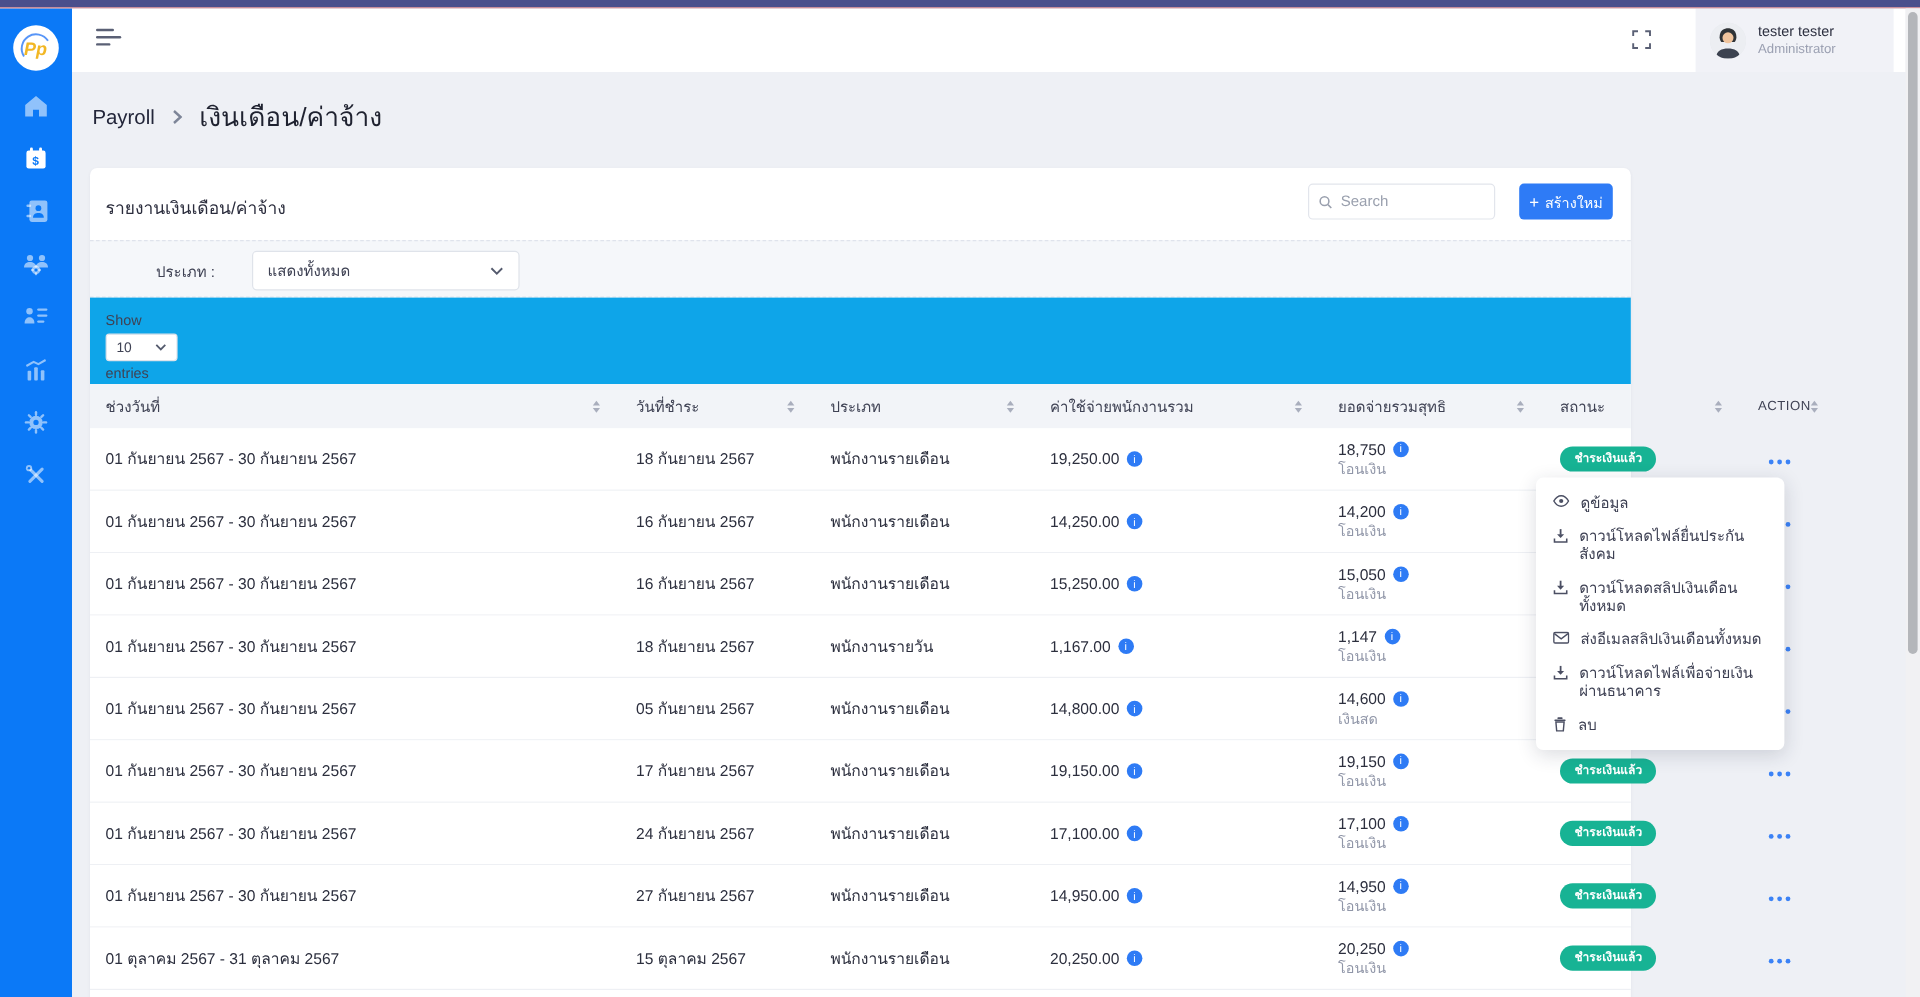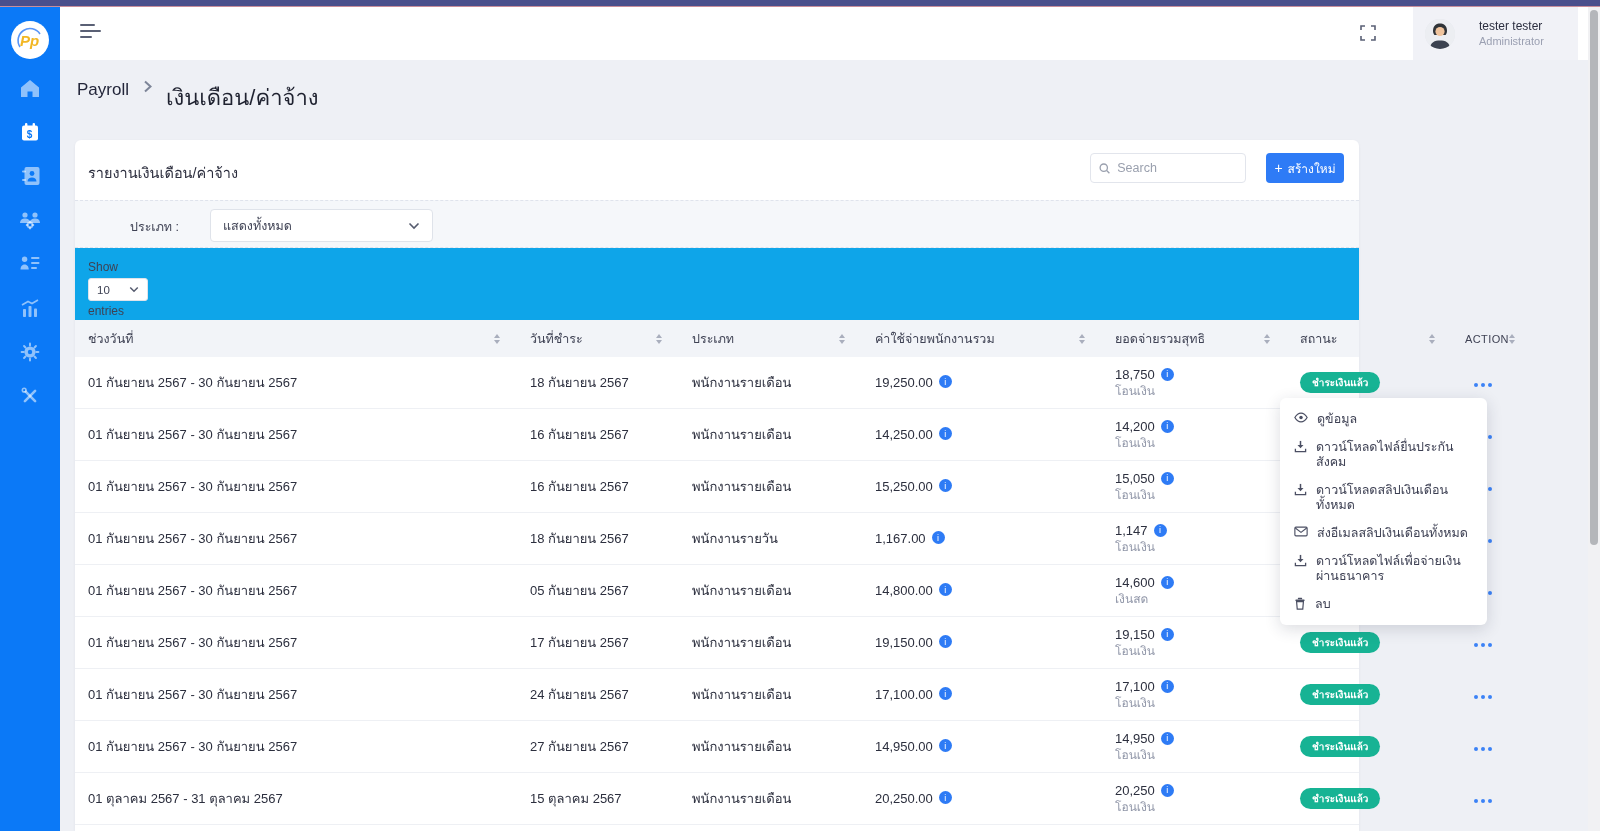--- a/index.html
+++ b/index.html
@@ -23,27 +23,27 @@
 
   
   .appbar { position:absolute; left:60px; top:7px; width:1528px; height:53px; background:#ffffff; z-index:20; }
   .hamburger { position:absolute; left:20px; top:17px; width:24px; height:18px; cursor:pointer; }
   .hamburger span { display:block; height:2px; background:#5a6075; border-radius:1px; margin-bottom:4px; }
   .hamburger .l1 { width:15px; }
   .hamburger .l2 { width:21px; }
   .hamburger .l3 { width:12px; }
   .fs-btn { position:absolute; right:210px; top:16px; width:20px; height:20px; cursor:pointer; }
   .userbox { position:absolute; right:10px; top:0; width:165px; height:53px; background:#f1f2f7;
-    display:flex; align-items:center; gap:24px; padding-left:12px; cursor:pointer; }
+    display:flex; align-items:center; gap:10px; padding-left:12px; cursor:pointer; }
   .avatar { width:30px; height:30px; border-radius:50%; background:#e3e6ec; overflow:hidden; flex:0 0 auto; }
   .user-name { font-size:12px; color:#2b2e3f; line-height:15px; }
   .user-role { font-size:11px; color:#9ba0b2; line-height:14px; }
 
   
-  .crumbs { position:absolute; left:77px; top:80px; display:flex; gap:14px; z-index:5; }
+  .crumbs { position:absolute; left:77px; top:80px; display:flex; align-items:center; gap:14px; z-index:5; }
   .crumb-section { font-size:17px; color:#23263a; font-weight:500; cursor:pointer; }
   .crumb-current { font-size:22px; color:#1f2230; font-weight:500; }
 
   
   .card { position:absolute; left:75px; top:140px; width:1284px; bottom:0; background:#fff;
     border-radius:6px 6px 0 0; box-shadow:0 1px 3px rgba(20,30,60,.06); z-index:5; }
 
   .card-head { position:relative; height:60px; }
   .card-title { position:absolute; left:13px; top:21px; font-size:14.5px; color:#2b2d3d; font-weight:500; }
   .search-box { position:absolute; right:113px; top:13px; width:156px; height:30px; border:1px solid #e2e5ec;
@@ -78,21 +78,21 @@
     font-size:12.5px; color:#3f4254; cursor:pointer; }
   .th.action-col { font-size:11px; letter-spacing:.4px; padding-right:8px; }
   .sort { display:inline-flex; flex-direction:column; gap:2px; }
   .sort i { width:0; height:0; border-left:3.5px solid transparent; border-right:3.5px solid transparent; display:block; }
   .sort .up { border-bottom:4px solid #a9aebd; }
   .sort .down { border-top:4px solid #a9aebd; }
 
   .tbody { position:absolute; left:0; top:217px; width:100%; }
   .trow { height:52px; border-bottom:1px solid #eef0f4; background:#fff; }
   .cell { font-size:13px; color:#2c2f3e; }
-  .amount { display:flex; gap:6px; }
+  .amount { display:flex; align-items:center; gap:6px; }
   .info { width:13px; height:13px; border-radius:50%; background:#2e7bf5; color:#fff; font-size:9px;
     display:inline-flex; align-items:center; justify-content:center; font-style:normal; cursor:pointer; flex:0 0 auto; }
   .net-line { display:flex; align-items:center; gap:6px; line-height:17px; }
   .net-method { font-size:12px; color:#9096a8; line-height:16px; }
   .badge { display:inline-block; background:#17b394; color:#fff; font-size:10px; font-weight:bold;
     padding:5px 12px; border-radius:12px; line-height:1.1; }
   .dots-wrap { padding-left:16px; }
   .dots { display:inline-block; width:4px; height:4px; border-radius:50%; background:#3b82f6;
     box-shadow:7px 0 0 #3b82f6,-7px 0 0 #3b82f6; cursor:pointer; }
 

